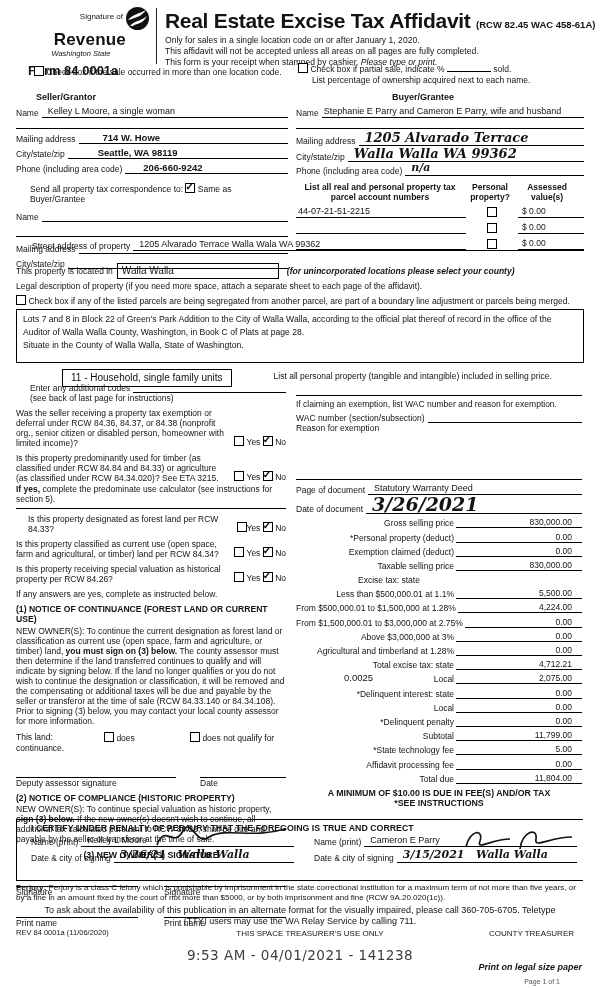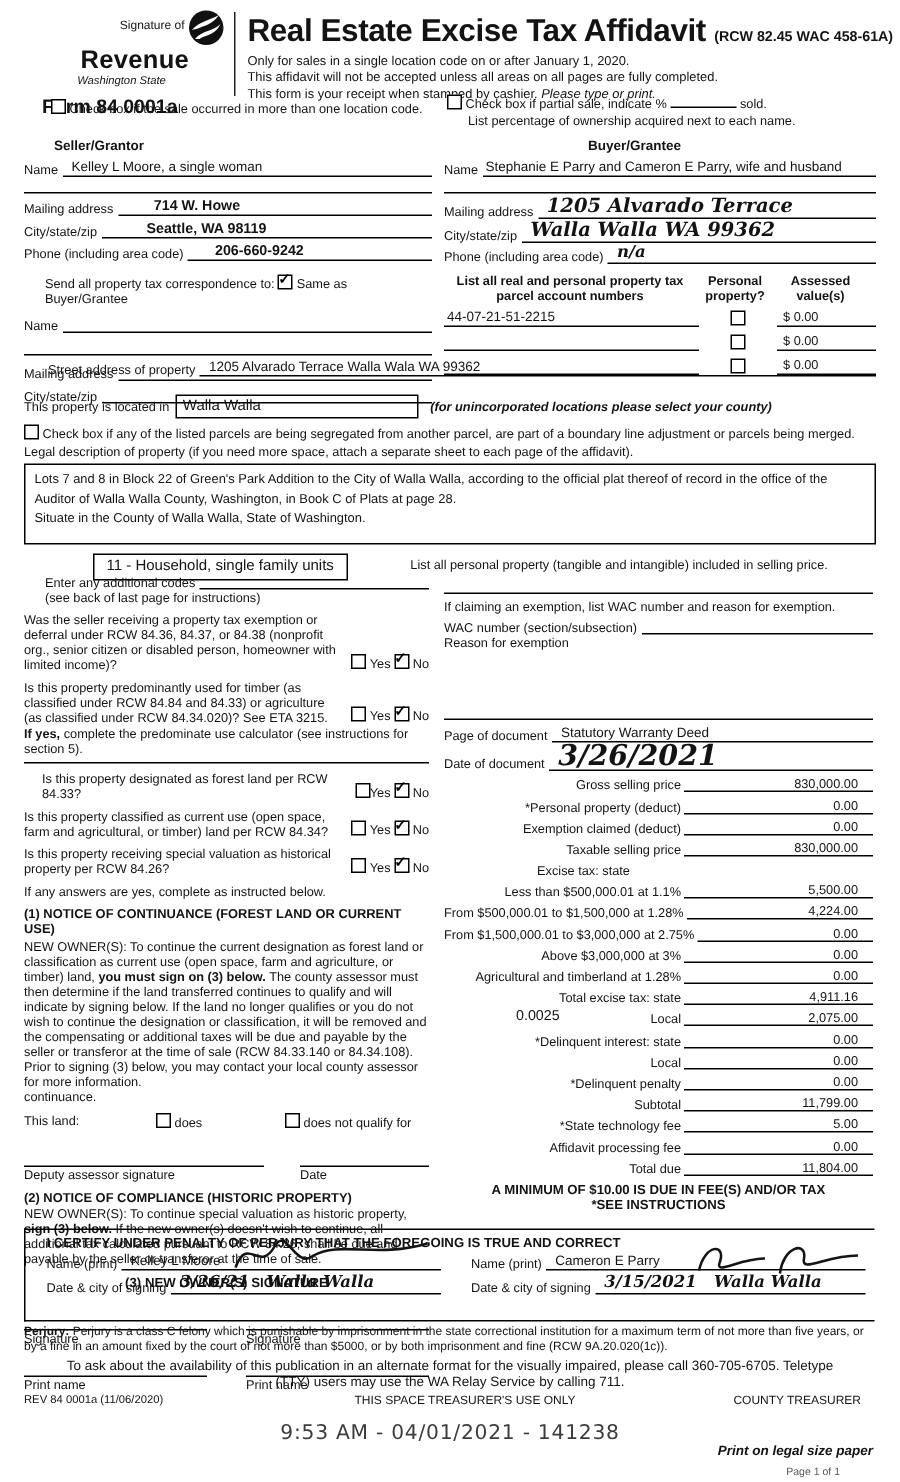--- a/index.html
+++ b/index.html
@@ -220,25 +220,25 @@
   <div class="strip" style="top:239px;">
     <div class="frow" style="margin-top:0;">
       <span class="flabel" style="padding-left:16px;">Street address of property</span>
       <span class="fline typed">1205 Alvarado Terrace Walla Wala WA 99362</span>
     </div>
     <div style="margin-top:12px;display:flex;align-items:center;">
       <span>This property is located in</span>
       <span class="locbox" style="margin-left:4px;">Walla Walla</span>
       <span class="b i" style="margin-left:8px;">(for unincorporated locations please select your county)</span>
     </div>
+    <div style="margin-top:2px;">Legal description of property (if you need more space, attach a separate sheet to each page of the affidavit).</div>
     <div style="margin-top:4px;">
       <span class="cb"></span>
       <span>Check box if any of the listed parcels are being segregated from another parcel, are part of a boundary line adjustment or parcels being merged.</span>
     </div>
-    <div style="margin-top:2px;">Legal description of property (if you need more space, attach a separate sheet to each page of the affidavit).</div>
     <div class="legalbox" style="margin-top:3px;height:46px;">
       <div>Lots 7 and 8 in Block 22 of Green's Park Addition to the City of Walla Walla, according to the official plat thereof of record in the office of the Auditor of Walla Walla County, Washington, in Book C of Plats at page 28.</div>
       <div>Situate in the County of Walla Walla, State of Washington.</div>
     </div>
     <div style="margin-top:6px;display:flex;">
       <div style="width:46px;"></div>
       <div class="usebox">11 - Household, single family units</div>
       <div style="flex:1;padding-left:42px;padding-top:2px;width:240px;">List all personal property (tangible and intangible) included in selling price.</div>
     </div>
   </div>
@@ -279,26 +279,26 @@
       <span class="yn nowrap"><span class="cb"></span> <span>Yes</span> <span class="cb checked"></span> <span>No</span></span>
     </div>
 
     <div style="margin-top:5px;">If any answers are yes, complete as instructed below.</div>
 
     <div class="notice-title">(1) NOTICE OF CONTINUANCE (FOREST LAND OR CURRENT USE)</div>
     <div class="body-p">
       <span>NEW OWNER(S): To continue the current designation as forest land or classification as current use (open space, farm and agriculture, or timber) land, </span><span class="b">you must sign on (3) below.</span><span> The county assessor must then determine if the land transferred continues to qualify and will indicate by signing below. If the land no longer qualifies or you do not wish to continue the designation or classification, it will be removed and the compensating or additional taxes will be due and payable by the seller or transferor at the time of sale (RCW 84.33.140 or 84.34.108). Prior to signing (3) below, you may contact your local county assessor for more information.</span>
     </div>
 
-    <div>continuance.</div>
     <div style="margin-top:6px;display:flex;">
       <span style="width:88px;">This land:</span>
       <span style="width:86px;"><span class="cb"></span> <span>does</span></span>
       <span><span class="cb"></span> <span>does not qualify for</span></span>
     </div>
+    <div>continuance.</div>
 
     <div style="display:flex;margin-top:12px;">
       <div style="width:160px;">
         <div class="sigline"></div>
         <div>Deputy assessor signature</div>
       </div>
       <div style="width:24px;"></div>
       <div style="flex:1;">
         <div class="sigline"></div>
         <div>Date</div>
@@ -388,21 +388,21 @@
     <div class="feerow">
         <span class="feelabel">Above $3,000,000 at 3%</span>
         <span class="feeval">0.00</span>
       </div>
     <div class="feerow">
         <span class="feelabel">Agricultural and timberland at 1.28%</span>
         <span class="feeval">0.00</span>
       </div>
     <div class="feerow">
         <span class="feelabel">Total excise tax: state</span>
-        <span class="feeval">4,911.16</span>
+        <span class="feeval">4,712.21</span>
       </div>
     <div class="feerow">
         <span class="fee-prefix">0.0025</span>
         <span class="feelabel">Local</span>
         <span class="feeval">2,075.00</span>
       </div>
     <div class="feerow">
         <span class="feelabel">*Delinquent interest: state</span>
         <span class="feeval">0.00</span>
       </div>

